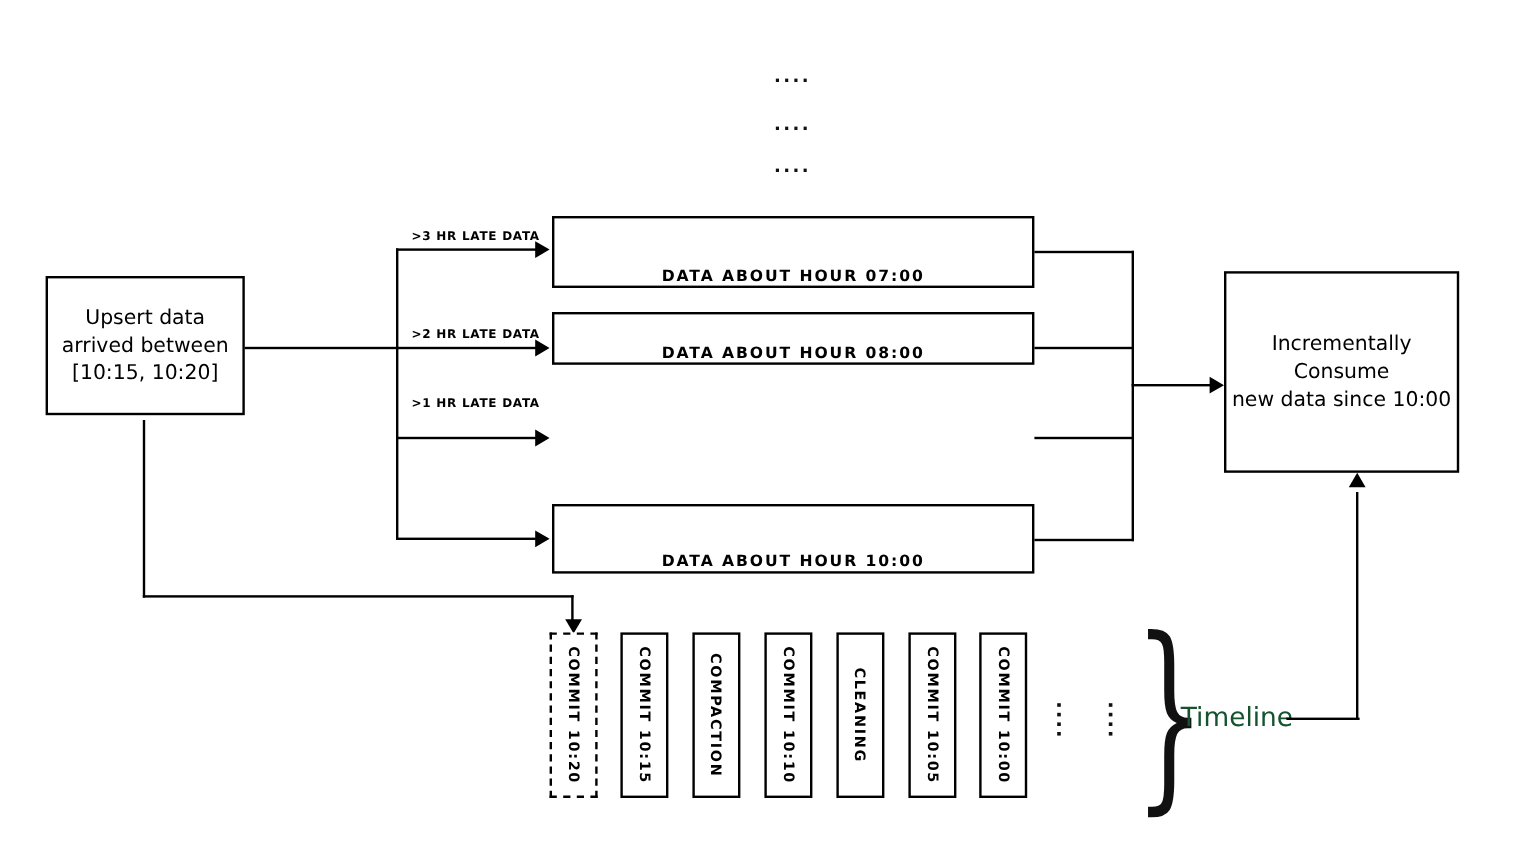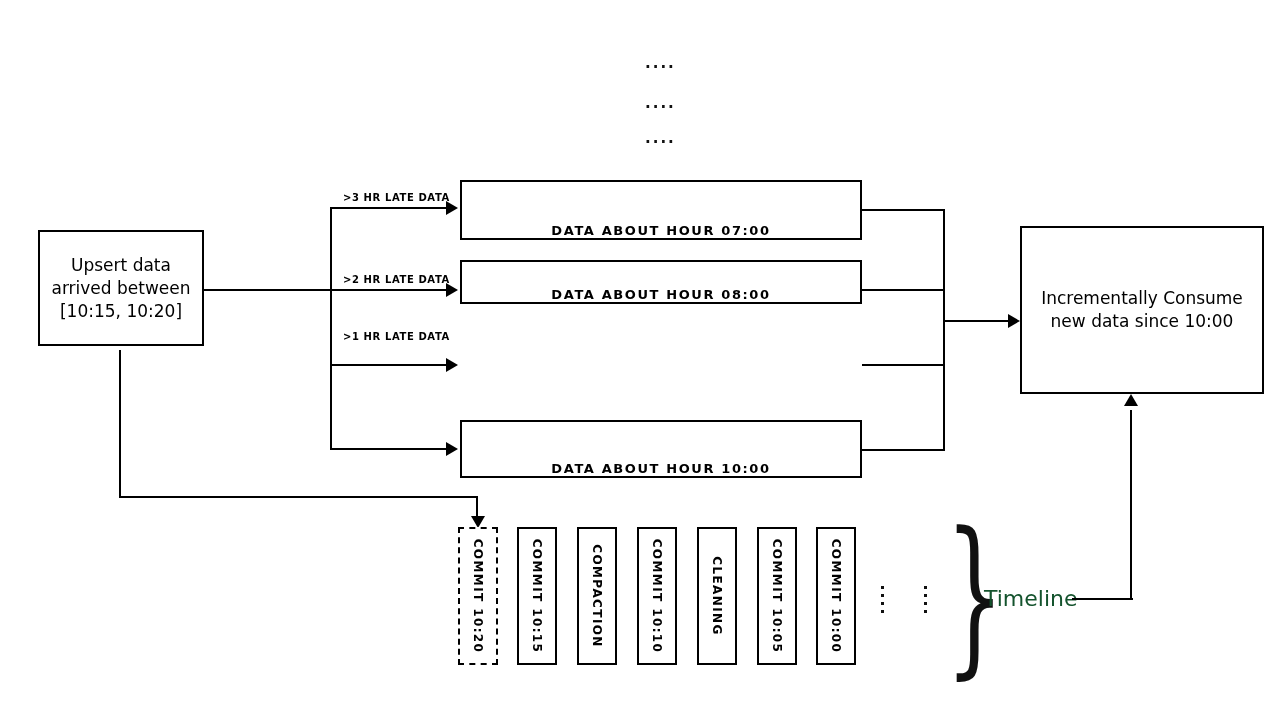--- a/index.html
+++ b/index.html
@@ -85,21 +85,21 @@
 
   <div class="line-h" style="left:862px;top:209px;width:83px;"></div>
   <div class="line-h" style="left:862px;top:289px;width:83px;"></div>
   <div class="line-h" style="left:862px;top:364px;width:83px;"></div>
   <div class="line-h" style="left:862px;top:449px;width:83px;"></div>
   <div class="line-v" style="left:943px;top:209px;height:242px;"></div>
 
   <div class="line-h" style="left:943px;top:320px;width:66px;"></div>
   <div class="arrow-r" style="left:1008px;top:314px;"></div>
 
-  <div class="box soft-box" style="left:1020px;top:226px;width:244px;height:168px;">
+  <div class="box soft-box" style="left:1020px;top:226px;width:196px;height:168px;">
     <div class="soft-label">
       <div>Incrementally Consume</div>
       <div>new data since 10:00</div>
     </div>
   </div>
 
   <div class="line-v" style="left:119px;top:350px;height:148px;"></div>
   <div class="line-h" style="left:119px;top:496px;width:359px;"></div>
   <div class="line-v" style="left:476px;top:496px;height:22px;"></div>
   <div class="arrow-d" style="left:471px;top:516px;"></div>

